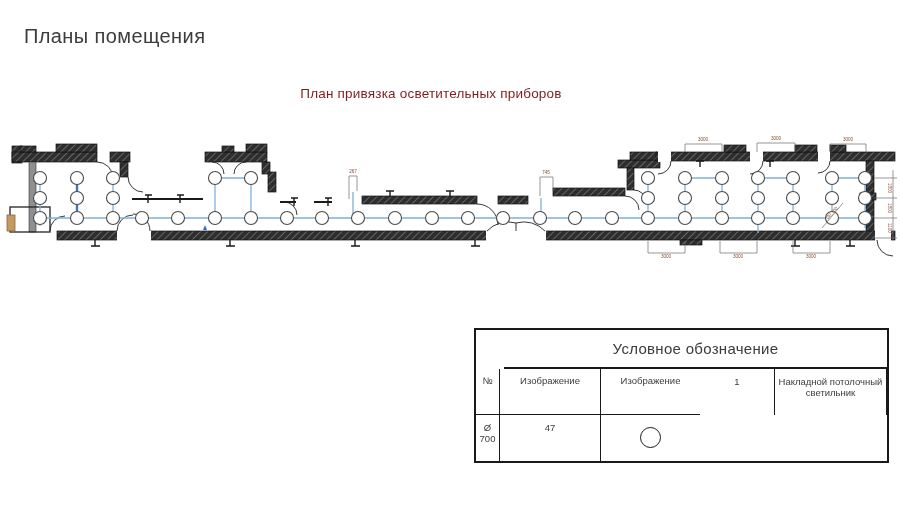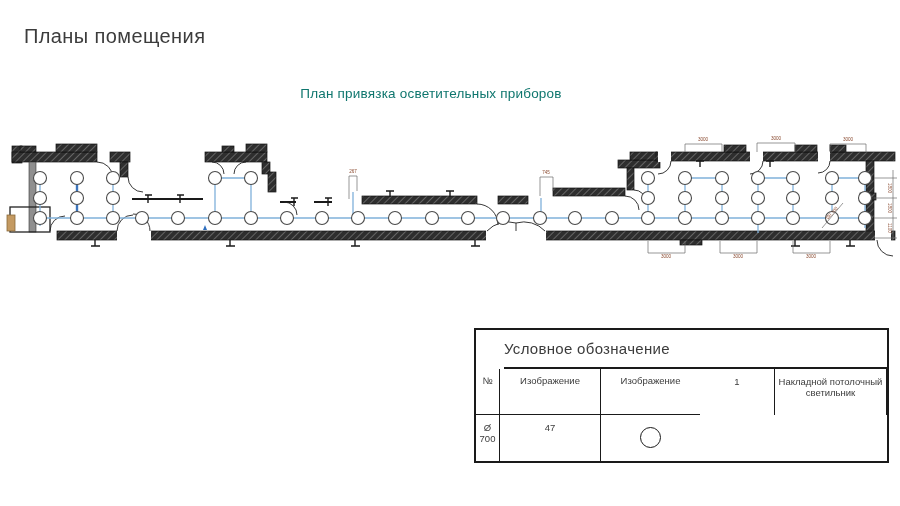--- a/index.html
+++ b/index.html
@@ -1,34 +1,34 @@
 <!DOCTYPE html>
 <html><head>
 <meta charset="utf-8">
 <style>
   html,body{margin:0;padding:0;background:#fff;}
   #slide{position:relative;width:900px;height:506px;background:#ffffff;overflow:hidden;
          font-family:"Liberation Sans",sans-serif;}
   #slide-title{position:absolute;left:24px;top:25px;font-size:20px;letter-spacing:.4px;
          color:#3c3c3c;font-weight:400;}
   #plan-subtitle{position:absolute;left:181px;top:86px;width:500px;text-align:center;
-         font-size:13.5px;color:#0f766e;letter-spacing:.2px;}
+         font-size:13.5px;color:#7f1d1d;letter-spacing:.2px;}
   #plan-svg{position:absolute;left:0;top:134px;width:900px;height:128px;}
   .wall{fill:url(#hatch);stroke:#111;stroke-width:.7;}
   .wall-gray{fill:#8f8f8f;stroke:#333;stroke-width:.6;}
   .gap{fill:#ffffff;stroke:none;}
   .thinwall{stroke:#1a1a1a;stroke-width:2.2;fill:none;}
   .pilaster{stroke:#1a1a1a;stroke-width:1.4;fill:none;}
   .arc{stroke:#222;stroke-width:.9;fill:none;}
   .vest{fill:none;stroke:#222;stroke-width:1.3;}
   .tanblock{fill:#c49a62;stroke:#8a6a3a;stroke-width:.8;}
   
   #legend{position:absolute;left:474px;top:328px;width:411px;border:2.5px solid #1a1a1a;
           color:#3b3b3b;background:#fff;}
-  #legend-title{height:37px;line-height:37px;text-align:left;font-size:15px;
+  #legend-title{height:37px;line-height:37px;text-align:center;font-size:15px;
           border-bottom:2px solid #1a1a1a;letter-spacing:.3px;margin-left:28px;}
   .lgrid{display:grid;grid-template-columns:24px 101px 99px 75px 1fr;}
   .lh,.lc{border-right:1.5px solid #1a1a1a;text-align:center;font-size:9.5px;
           padding:4px 2px;box-sizing:border-box;}
   .lh{border-bottom:1.5px solid #1a1a1a;min-height:32px;display:flex;align-items:flex-start;
       justify-content:center;padding-top:6px;}
   .lc{min-height:46px;padding-top:7px;}
   .last{border-right:none;}
   .sym-circle{display:inline-block;width:19px;height:19px;border:1.6px solid #1a1a1a;
       border-radius:50%;margin-top:5px;}

